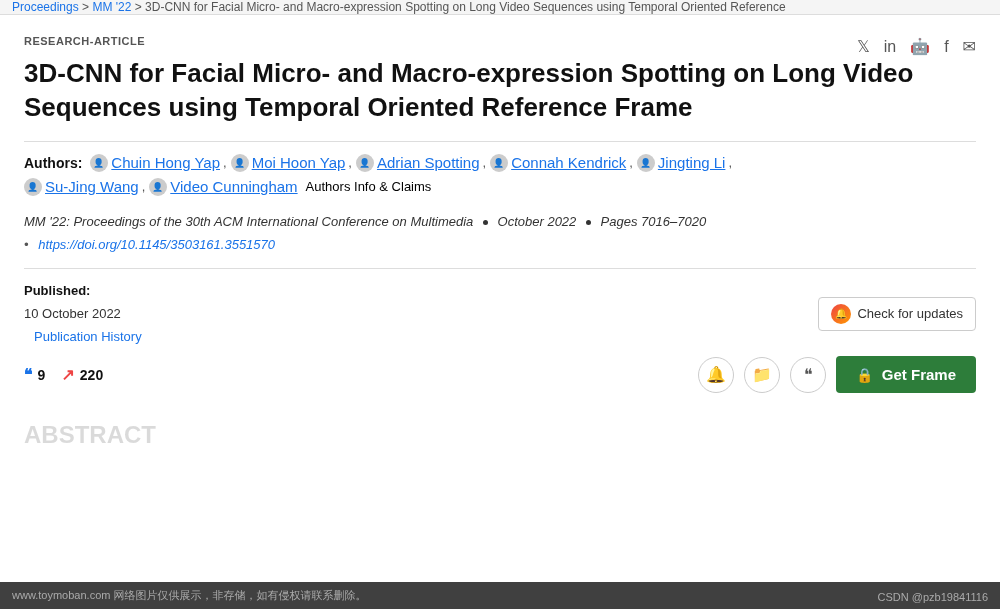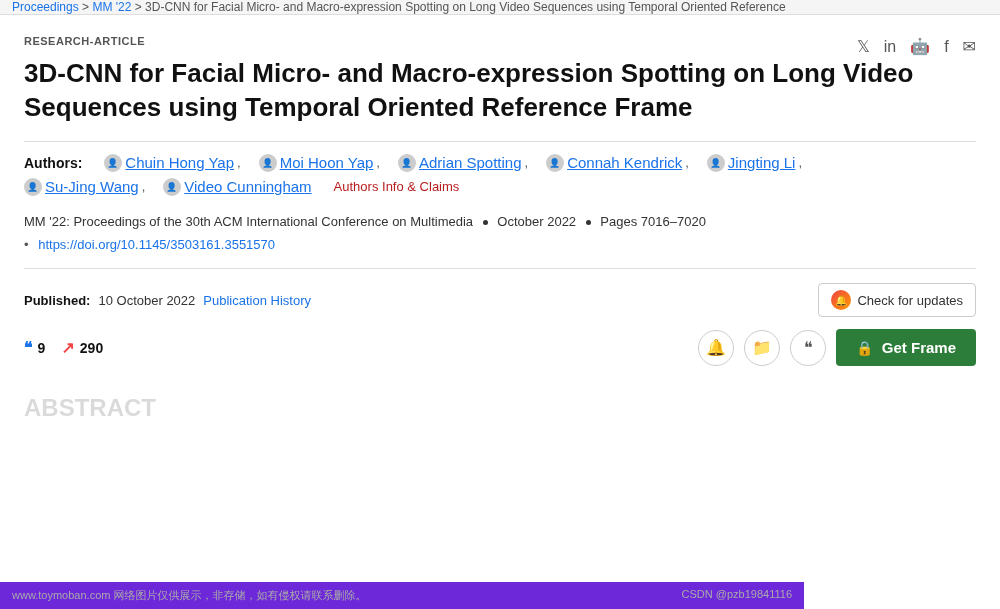--- a/index.html
+++ b/index.html
@@ -77,21 +77,21 @@
       border: none;
       border-top: 1px solid #ddd;
       margin: 12px 0;
     }
 
     
     .authors-row {
       display: flex;
       flex-wrap: wrap;
       align-items: center;
-      gap: 18px;
+      gap: 4px;
       margin-bottom: 6px;
     }
     .authors-label {
       font-weight: bold;
       margin-right: 4px;
       color: #111;
     }
     .author-item {
       display: flex;
       align-items: center;
@@ -114,33 +114,34 @@
       color: #1a73e8;
       text-decoration: underline;
       cursor: pointer;
       font-size: 15px;
     }
     .author-separator {
       color: #555;
       font-size: 13px;
     }
     .authors-info-link {
-      color: #b91c1c;
+      color: #000000;
       text-decoration: none;
       font-size: 13px;
       cursor: pointer;
       margin-left: 4px;
     }
 
     
     .conference-info {
       margin: 14px 0 6px 0;
       font-size: 13px;
       color: #333;
       line-height: 1.8;
+      font-style: italic;
     }
     .conference-info .dot {
       display: inline-block;
       margin: 0 6px;
       width: 5px;
       height: 5px;
       background: #333;
       border-radius: 50%;
       vertical-align: middle;
     }
@@ -160,30 +161,32 @@
       display: flex;
       align-items: center;
       justify-content: space-between;
       margin: 14px 0 12px 0;
     }
     .published-left {
       display: flex;
       align-items: flex-start;
       gap: 8px;
       font-size: 13px;
+      flex-direction: column;
     }
     .published-label {
       font-weight: bold;
       color: #111;
     }
     .publication-history-link {
       color: #1a73e8;
       text-decoration: none;
       font-size: 13px;
       cursor: pointer;
+      margin-left: 10px;
     }
     .check-updates-btn {
       display: flex;
       align-items: center;
       gap: 6px;
       border: 1px solid #ccc;
       border-radius: 4px;
       padding: 6px 12px;
       background: #fff;
       cursor: pointer;
@@ -270,31 +273,31 @@
       display: flex;
       align-items: center;
       gap: 8px;
     }
     .lock-icon {
       font-size: 14px;
     }
 
     
     .watermark-bar {
-      background: #6d28d9;
+      background: #404040;
       color: #aaa;
       font-size: 11px;
       padding: 6px 12px;
       display: flex;
       justify-content: space-between;
-      align-items: flex-start;
+      align-items: flex-end;
       position: fixed;
       bottom: 0;
       left: 0;
-      width: 804px;
+      width: 1000px;
     }
 
     
     .abstract-hint {
       font-size: 24px;
       font-weight: bold;
       color: #111;
       padding: 10px 24px 0 24px;
       opacity: 0.15;
     }
@@ -402,21 +405,21 @@
   </div>
 
   <div class="citations-actions-row">
     <div class="citations-left">
       <div class="citation-count">
         <span class="citation-icon">❝</span>
         <span>9</span>
       </div>
       <div class="reads-count">
         <span class="reads-icon">↗</span>
-        <span>290</span>
+        <span>220</span>
       </div>
     </div>
     <div class="actions-right">
       <button class="icon-btn" title="Notification">🔔</button>
       <button class="icon-btn" title="Save">📁</button>
       <button class="icon-btn" title="Cite">❝</button>
       <button class="get-access-btn">
         <span class="lock-icon">🔒</span>
         <span>Get Frame</span>
       </button>

